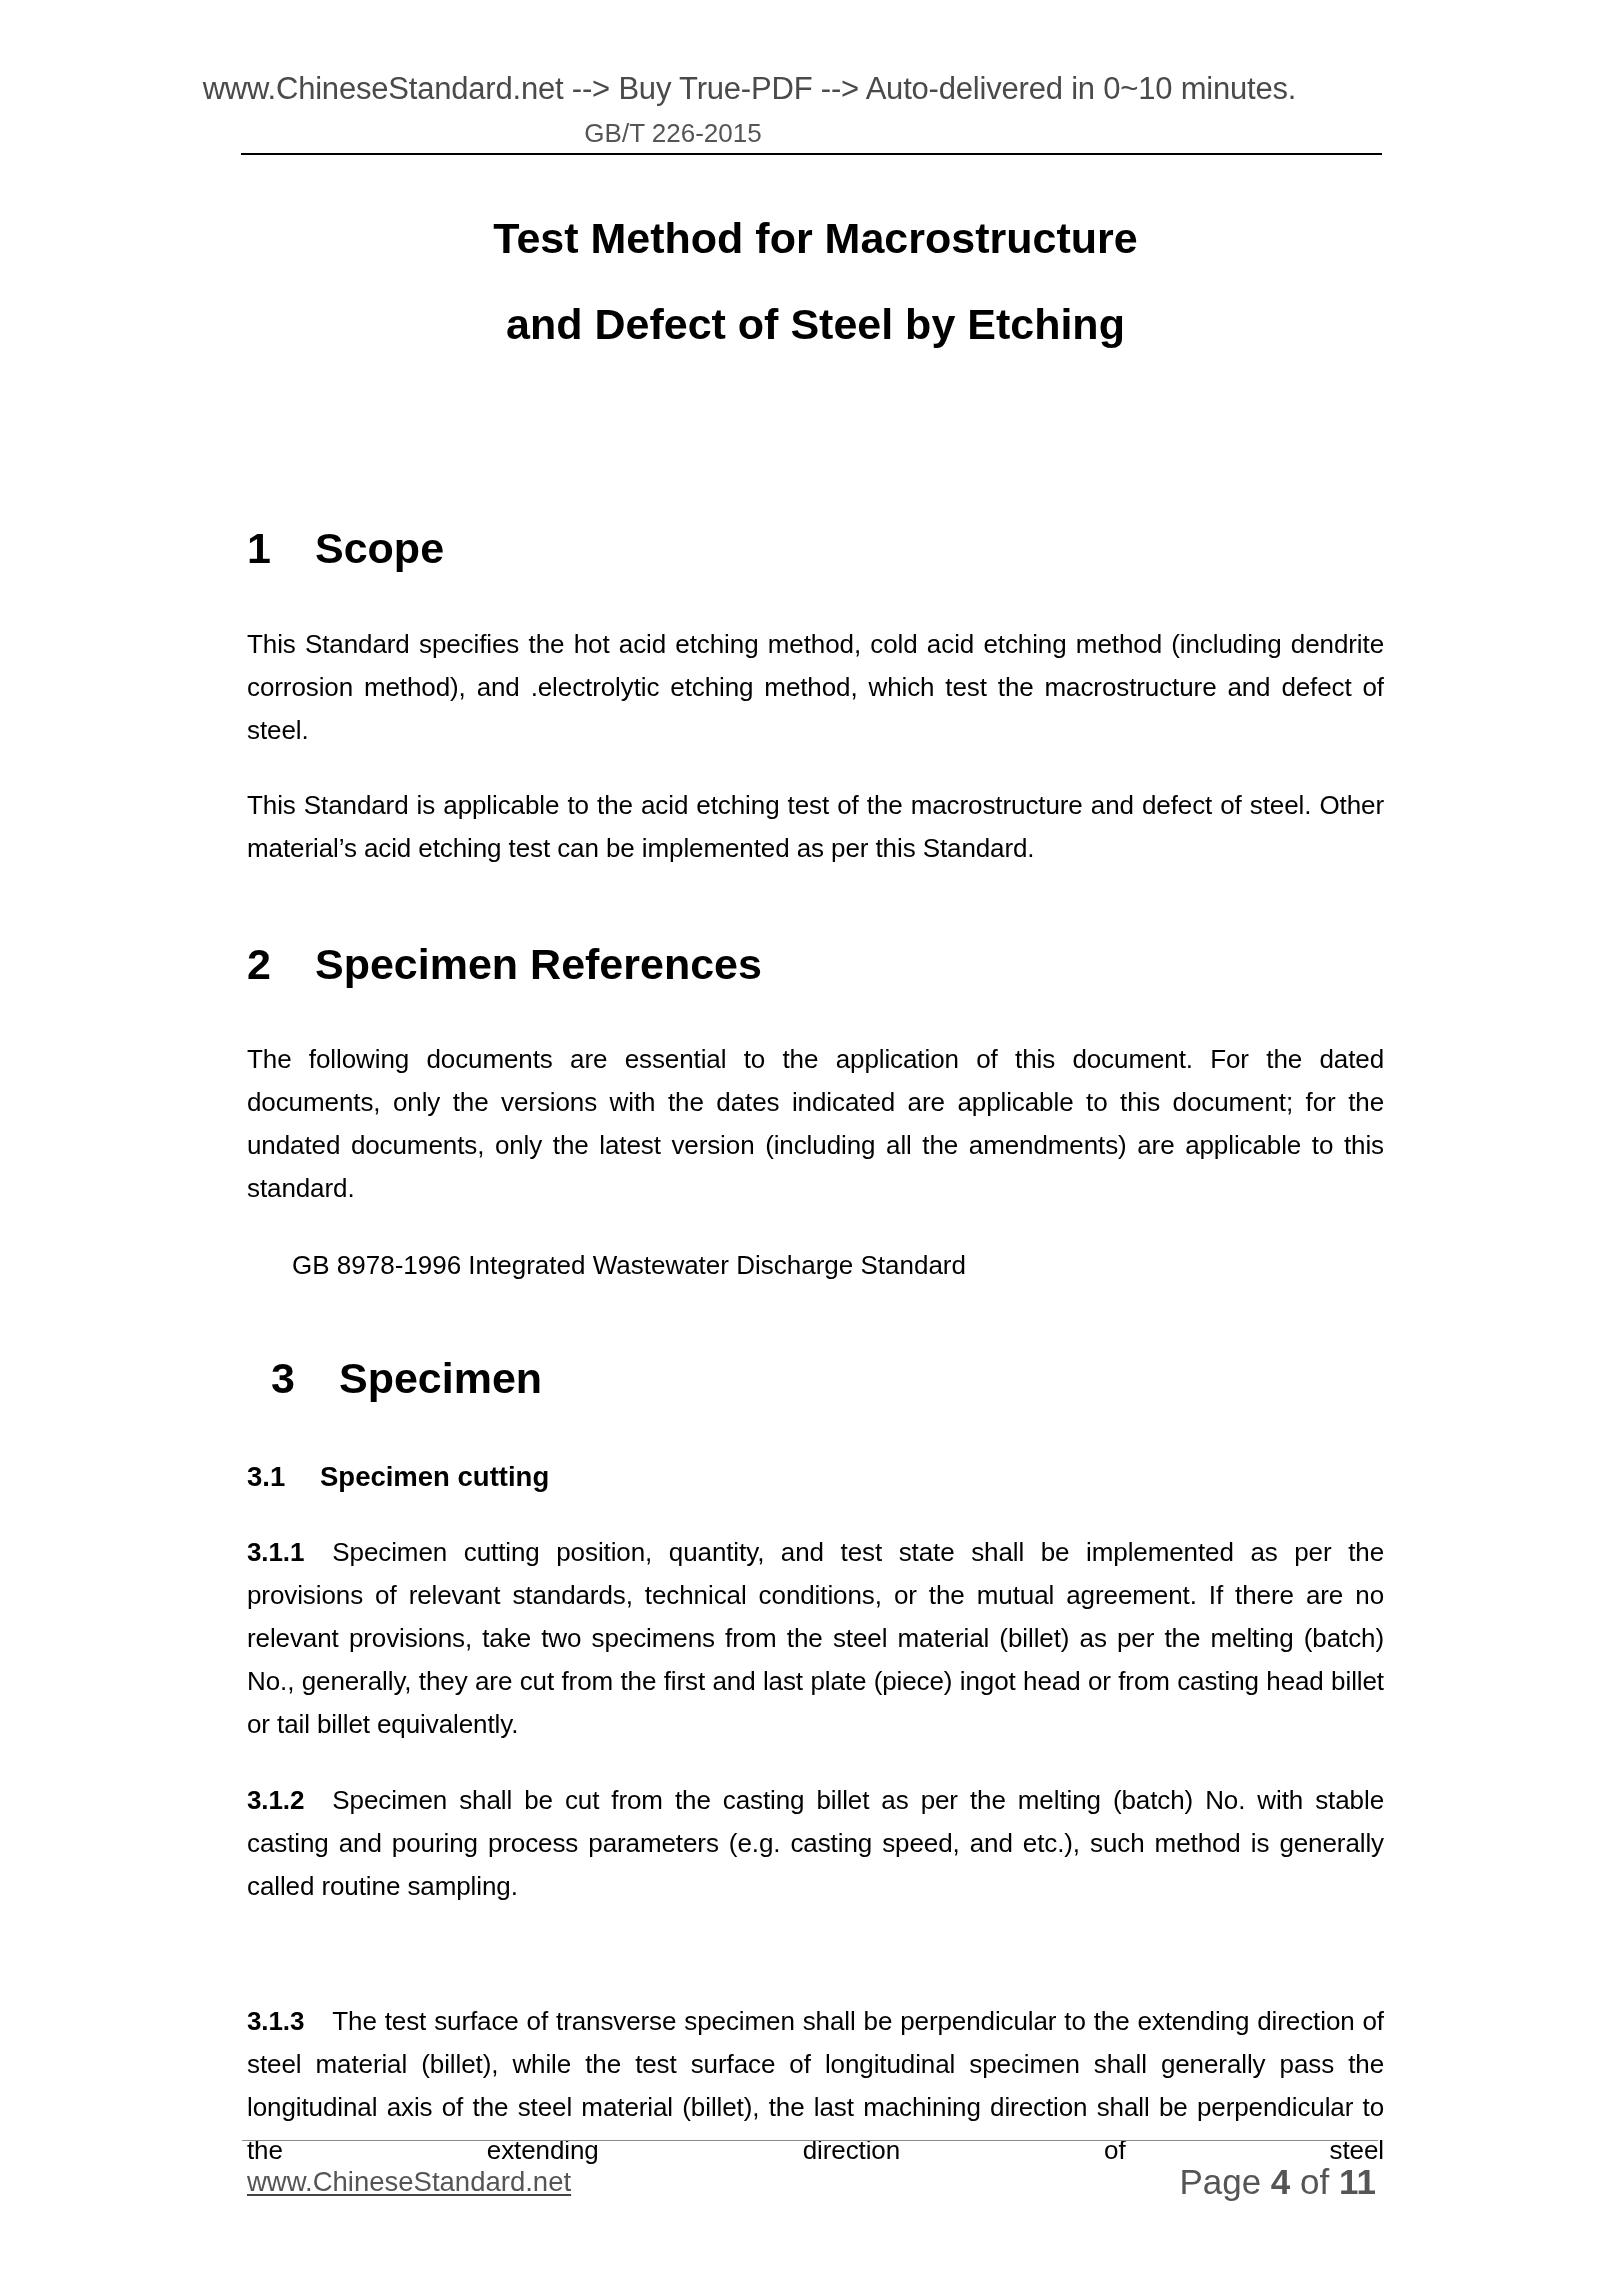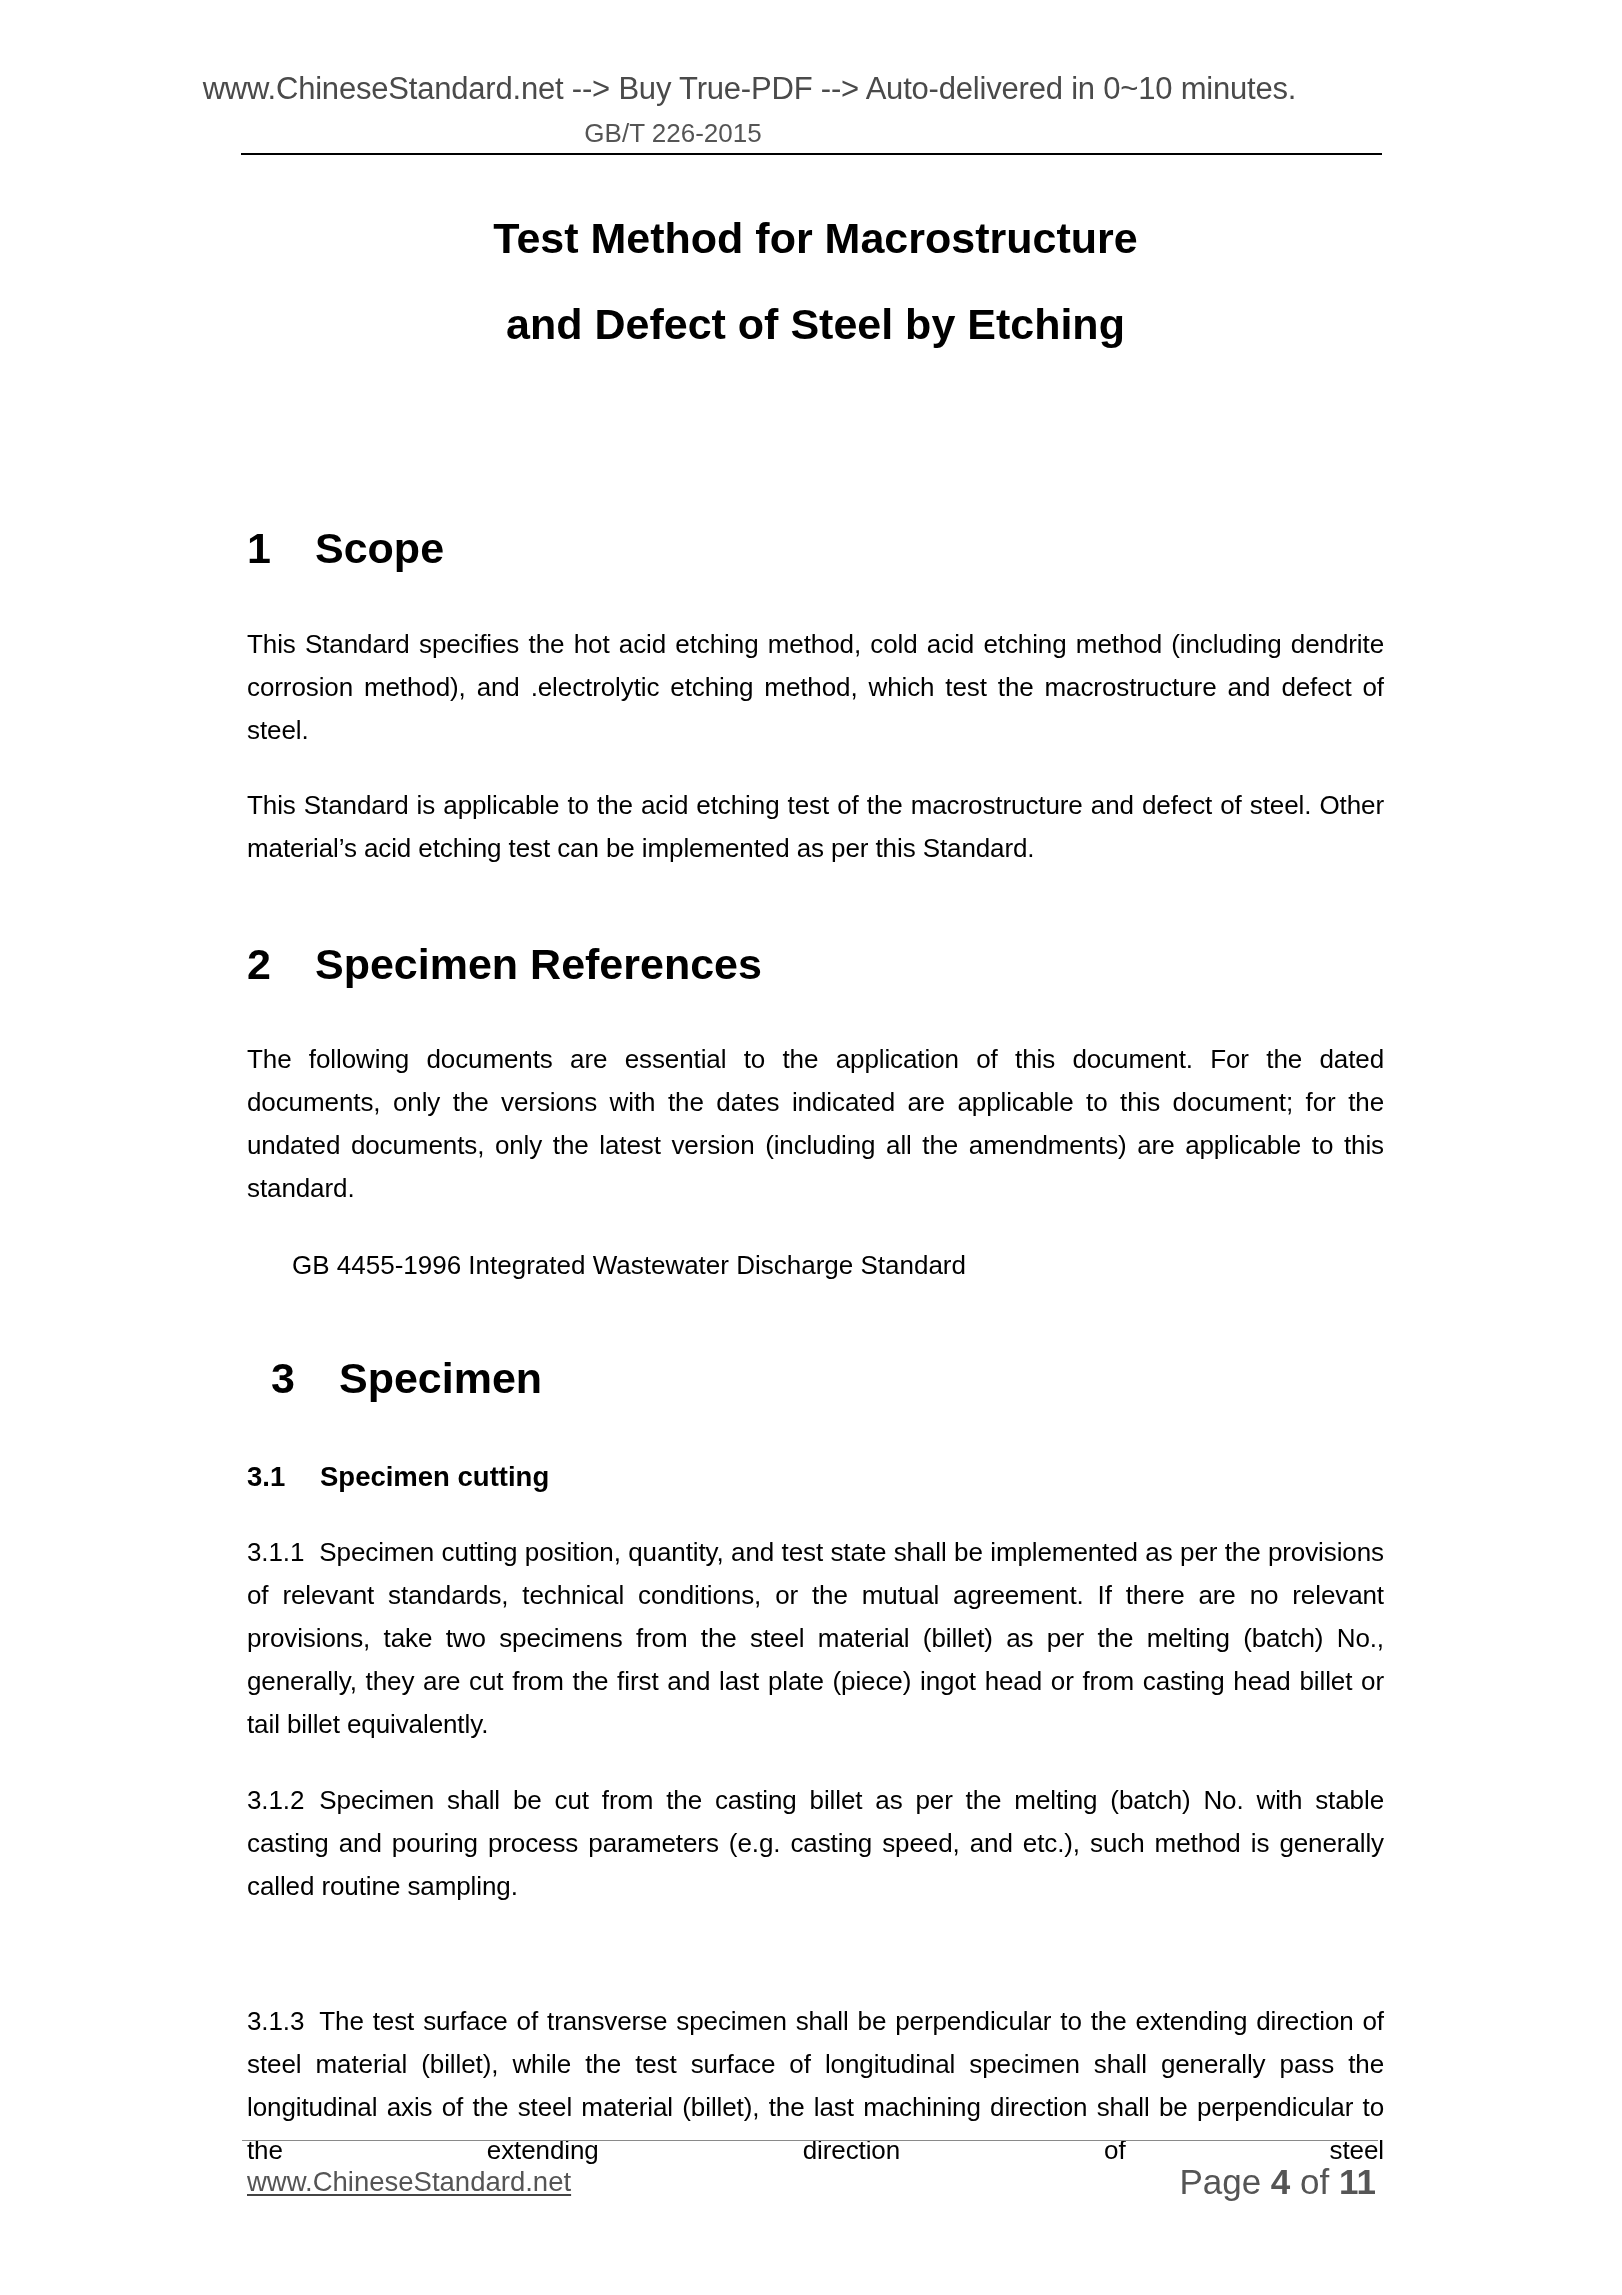--- a/index.html
+++ b/index.html
@@ -26,21 +26,21 @@
     }
     .h1 .num { display: inline-block; width: 68px; }
     .h2 {
       left: 247px; font-weight: bold; font-size: 27.5px; line-height: 37px; white-space: nowrap;
     }
     .h2 .num { display: inline-block; width: 73px; }
     .para {
       left: 247px; width: 1137px; font-size: 26px; line-height: 43px;
       text-align: justify; letter-spacing: -0.1px;
     }
-    .para .clause { font-weight: normal; margin-right: 15px; }
+    .para .clause { font-weight: bold; margin-right: 28px; }
     .ref { left: 292px; font-size: 26px; line-height: 37px; white-space: nowrap; }
     .foot-rule { left: 242px; width: 1136px; top: 2140px; height: 0; border-top: 1.7px solid #8a8a8a; }
     .foot-link {
       left: 247px; top: 2164px; font-size: 27.5px; line-height: 35px; color: #555;
       text-decoration: underline; text-decoration-color: #444; text-underline-offset: 3.3px;
     }
     .foot-page {
       right: 247px; top: 2164px; font-size: 35px; line-height: 35px; color: #555; text-align: left;
       white-space: nowrap;
     }
@@ -59,21 +59,21 @@
 <div class="abs h1" style="top:523px;">
   <span class="num">1</span><span>Scope</span>
 </div>
 <div class="abs para" style="top:623px;">This Standard specifies the hot acid etching method, cold acid etching method (including dendrite corrosion method), and .electrolytic etching method, which test the macrostructure and defect of steel.</div>
 <div class="abs para" style="top:784px;">This Standard is applicable to the acid etching test of the macrostructure and defect of steel. Other material’s acid etching test can be implemented as per this Standard.</div>
 
 <div class="abs h1" style="top:939px;">
   <span class="num">2</span><span>Specimen References</span>
 </div>
 <div class="abs para" style="top:1038px;">The following documents are essential to the application of this document. For the dated documents, only the versions with the dates indicated are applicable to this document; for the undated documents, only the latest version (including all the amendments) are applicable to this standard.</div>
-<div class="abs ref" style="top:1247px;">GB 4455-1996 Integrated Wastewater Discharge Standard</div>
+<div class="abs ref" style="top:1247px;">GB 8978-1996 Integrated Wastewater Discharge Standard</div>
 
 <div class="abs h1" style="top:1353px;margin-left:24px;">
   <span class="num">3</span><span>Specimen</span>
 </div>
 <div class="abs h2" style="top:1458px;">
   <span class="num">3.1</span><span>Specimen cutting</span>
 </div>
 
 <div class="abs para" style="top:1531px;">
   <span class="clause">3.1.1</span><span>Specimen cutting position, quantity, and test state shall be implemented as per the provisions of relevant standards, technical conditions, or the mutual agreement. If there are no relevant provisions, take two specimens from the steel material (billet) as per the melting (batch) No., generally, they are cut from the first and last plate (piece) ingot head or from casting head billet or tail billet equivalently.</span>

